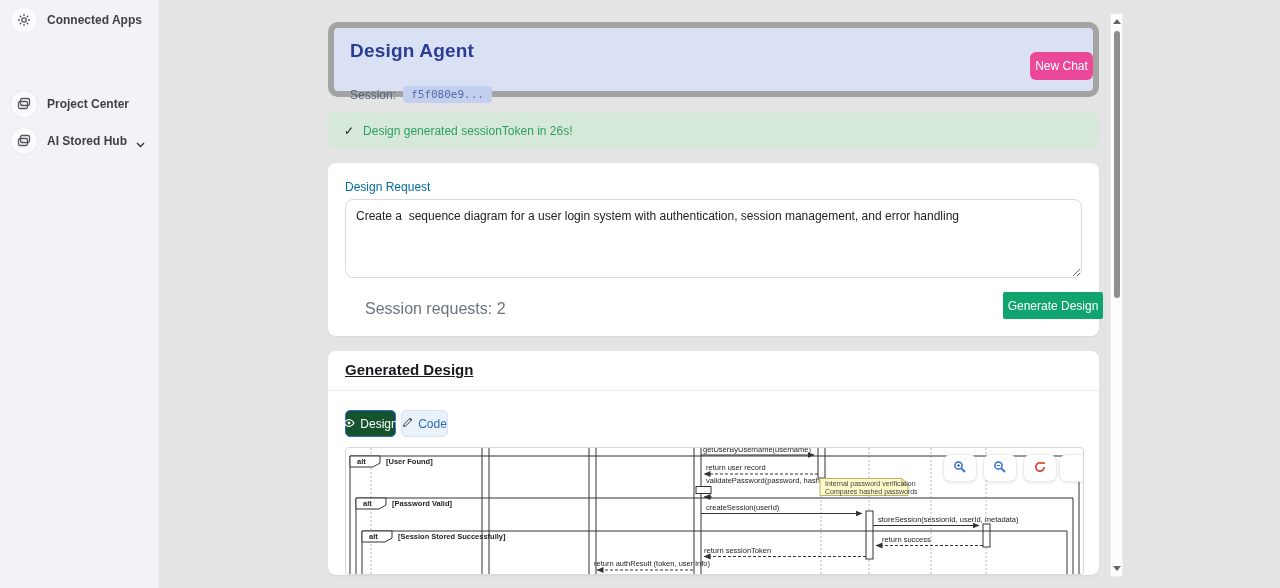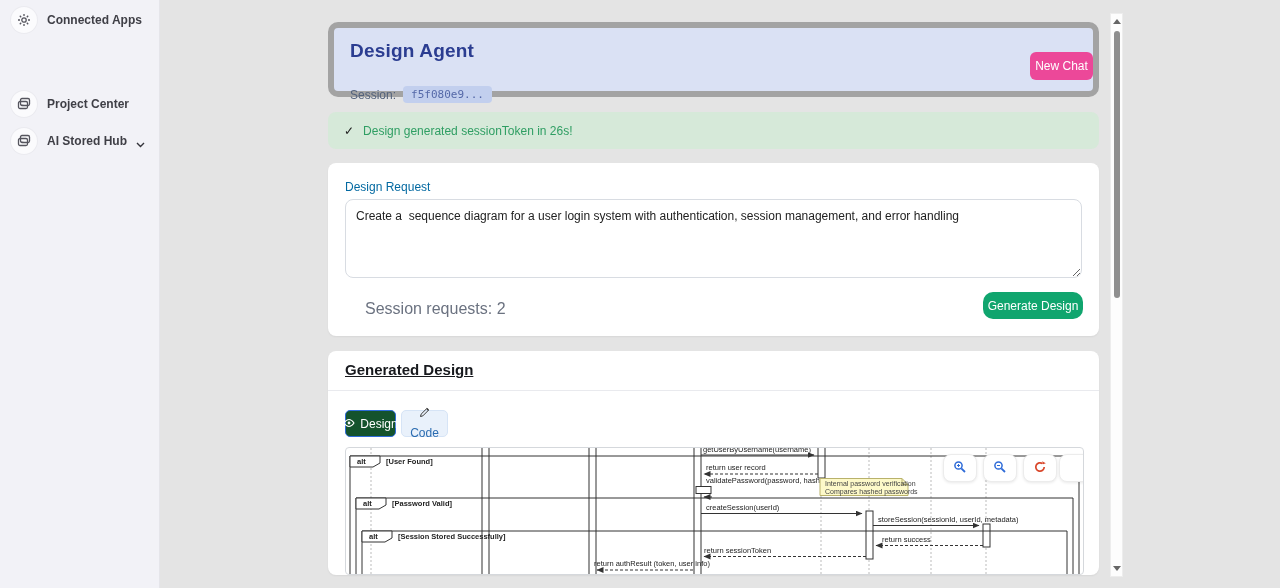--- a/index.html
+++ b/index.html
@@ -40,33 +40,33 @@
 
   
   .card { background:#fff; border-radius:8px; box-shadow:0 1px 2px rgba(0,0,0,0.06); }
   .request-card { position:absolute; left:328px; top:163px; width:771px; height:173px; }
   .field-label { position:absolute; left:17px; top:17px; font-size:12px; color:#0369a1; }
   .request-textarea { position:absolute; left:17px; top:36px; width:737px; height:79px;
                       border:1px solid #d8dce2; border-radius:8px; padding:9px 10px;
                       font-size:12px; color:#222; font-family:inherit; resize:vertical;
                       line-height:1.3; outline:none; }
   .request-footer-label { position:absolute; left:17px; top:137px; font-size:16px; color:#6b7280;margin-left:20px; }
-  .generate-btn { position:absolute; left:655px; top:129px; width:100px; height:27px;
-                  background:#10a56e; color:#fff; border:none; border-radius:10px;
+  .generate-btn { position:absolute; left:675px; top:129px; width:100px; height:27px;
+                  background:#10a56e; color:#fff; border:none; border-radius:2px;
                   font-size:12px; font-family:inherit; cursor:pointer; }
 
   
   .generated-card { position:absolute; left:328px; top:351px; width:771px; height:224px; overflow:hidden; }
   .generated-title { position:absolute; left:17px; top:10px; font-size:15px; font-weight:bold; color:#17191d;text-decoration:underline; }
   .card-divider { position:absolute; left:0; top:39px; width:771px; height:1px; background:#e9eaee; }
   .tab { position:absolute; top:59px; height:27px; border-radius:5px; font-size:12px;
          display:flex; align-items:center; justify-content:center; gap:5px; cursor:pointer;
          font-family:inherit; }
   .tab-design { left:17px; width:51px; background:#14532d; color:#fff; border:1px solid #2e6bd8; }
-  .tab-code { left:73px; width:47px; background:#e9f1fb; color:#2b6cb0; border:1px solid #d6e4f6;flex-direction:column; }
+  .tab-code { left:73px; width:47px; background:#e9f1fb; color:#2b6cb0; border:1px solid #d6e4f6; }
 
   
   .preview { position:absolute; left:17px; top:96px; width:739px; height:128px;
              border:1px solid #d5d8dc; border-radius:4px; background:#fff; overflow:hidden; }
   .preview svg text { font-family:"Liberation Sans", sans-serif; }
   .float-btn { position:absolute; top:6px; width:34px; height:28px; background:#fff;
                border:1px solid #ececec; border-radius:8px; box-shadow:0 1px 3px rgba(0,0,0,0.09);
                display:flex; align-items:center; justify-content:center; cursor:pointer; }
 
   

